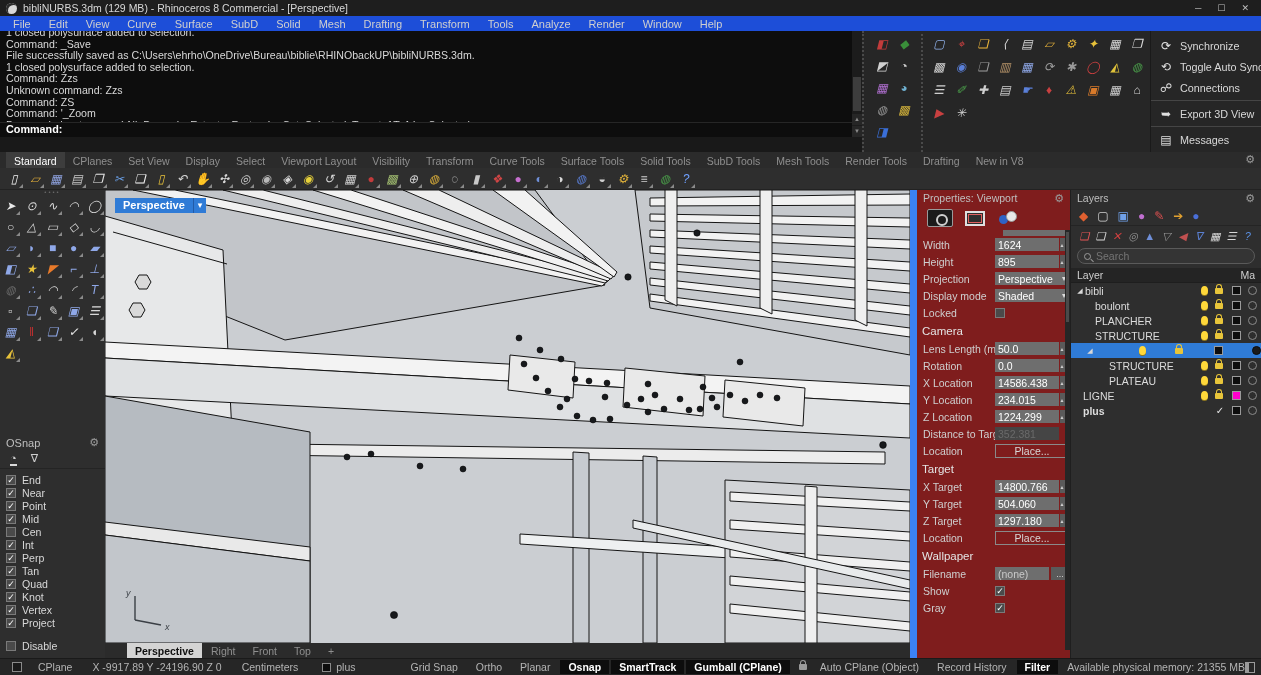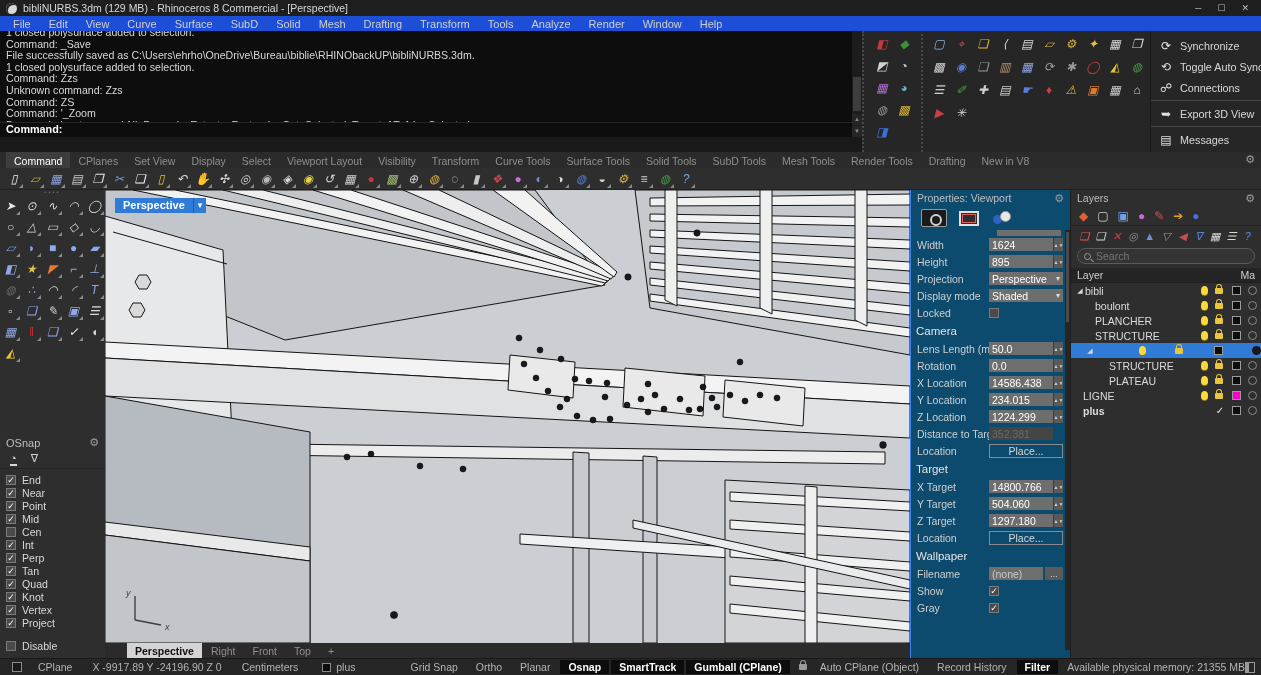--- a/index.html
+++ b/index.html
@@ -69,21 +69,21 @@
   .viewport { height:453px; position:relative; background:#cbced2; }
   .viewport svg { display:block; }
   .vp-label { position:absolute; top:8px; left:10px; display:flex; font-size:11px; }
   .vp-name { background:#2f7bd6; color:#fff; font-weight:bold; padding:1px 8px 2px; }
   .vp-caret { background:#2f7bd6; border-left:1px solid #225ba8; color:#fff; padding:1px 4px 2px; font-size:9px; display:flex; align-items:center; }
   .vptabs { height:15px; background:#2b2b2b; display:flex; align-items:stretch; padding-left:22px; font-size:10.5px; gap:1px; }
   .vptab { padding:0 8px; color:#8f8f8f; display:flex; align-items:center; }
   .vptab[data-active="true"] { background:#d4d4d4; color:#111; font-weight:bold; }
 
   
-  .props { width:160px; flex:none; background:#0c4a6e; border-left:1px solid #3b82f6; font-size:10.5px; position:relative; }
+  .props { width:160px; flex:none; background:#7f1d1d; border-left:7px solid #3b82f6; font-size:10.5px; position:relative; }
   .panel-header { height:16px; display:flex; justify-content:space-between; align-items:center; padding:0 6px; color:#bfbfbf; }
   .props-tabs { height:24px; display:flex; gap:12px; padding:3px 0 3px 10px; align-items:center; }
   .ptab-cam { width:26px; height:18px; background:#1b1b1b; border:1px solid #9a9a9a; border-radius:2px; position:relative; }
   .ptab-cam::after { content:""; position:absolute; left:8px; top:4px; width:8px; height:8px; border:2px solid #cfcfcf; border-radius:50%; }
   .ptab-vp { width:20px; height:15px; border:2px solid #e0e0e0; position:relative; background:#2e2e2e; }
   .ptab-vp::after { content:""; position:absolute; inset:1px; border:1px solid #e06060; }
   .ptab-mat { position:relative; width:22px; height:16px; }
   .ptab-mat::before, .ptab-mat::after { content:""; position:absolute; width:9px; height:9px; border-radius:50%; }
   .ptab-mat::before { left:2px; top:5px; background:#2f62c4; }
   .ptab-mat::after { left:9px; top:1px; background:#e8e8e8; border:1px solid #999; }
@@ -348,21 +348,21 @@
       </div>
         <div class="rbtn" data-sep="true">
         <span class="glyph">▤</span>
         <span>Messages</span>
       </div>
       </div>
   </div>
 
   <div class="tabsbar">
     <span style="display:flex;">
-        <span class="tab" data-active="true">Command</span>
+        <span class="tab" data-active="true">Standard</span>
         <span class="tab">CPlanes</span>
         <span class="tab">Set View</span>
         <span class="tab">Display</span>
         <span class="tab">Select</span>
         <span class="tab">Viewport Layout</span>
         <span class="tab">Visibility</span>
         <span class="tab">Transform</span>
         <span class="tab">Curve Tools</span>
         <span class="tab">Surface Tools</span>
         <span class="tab">Solid Tools</span>

